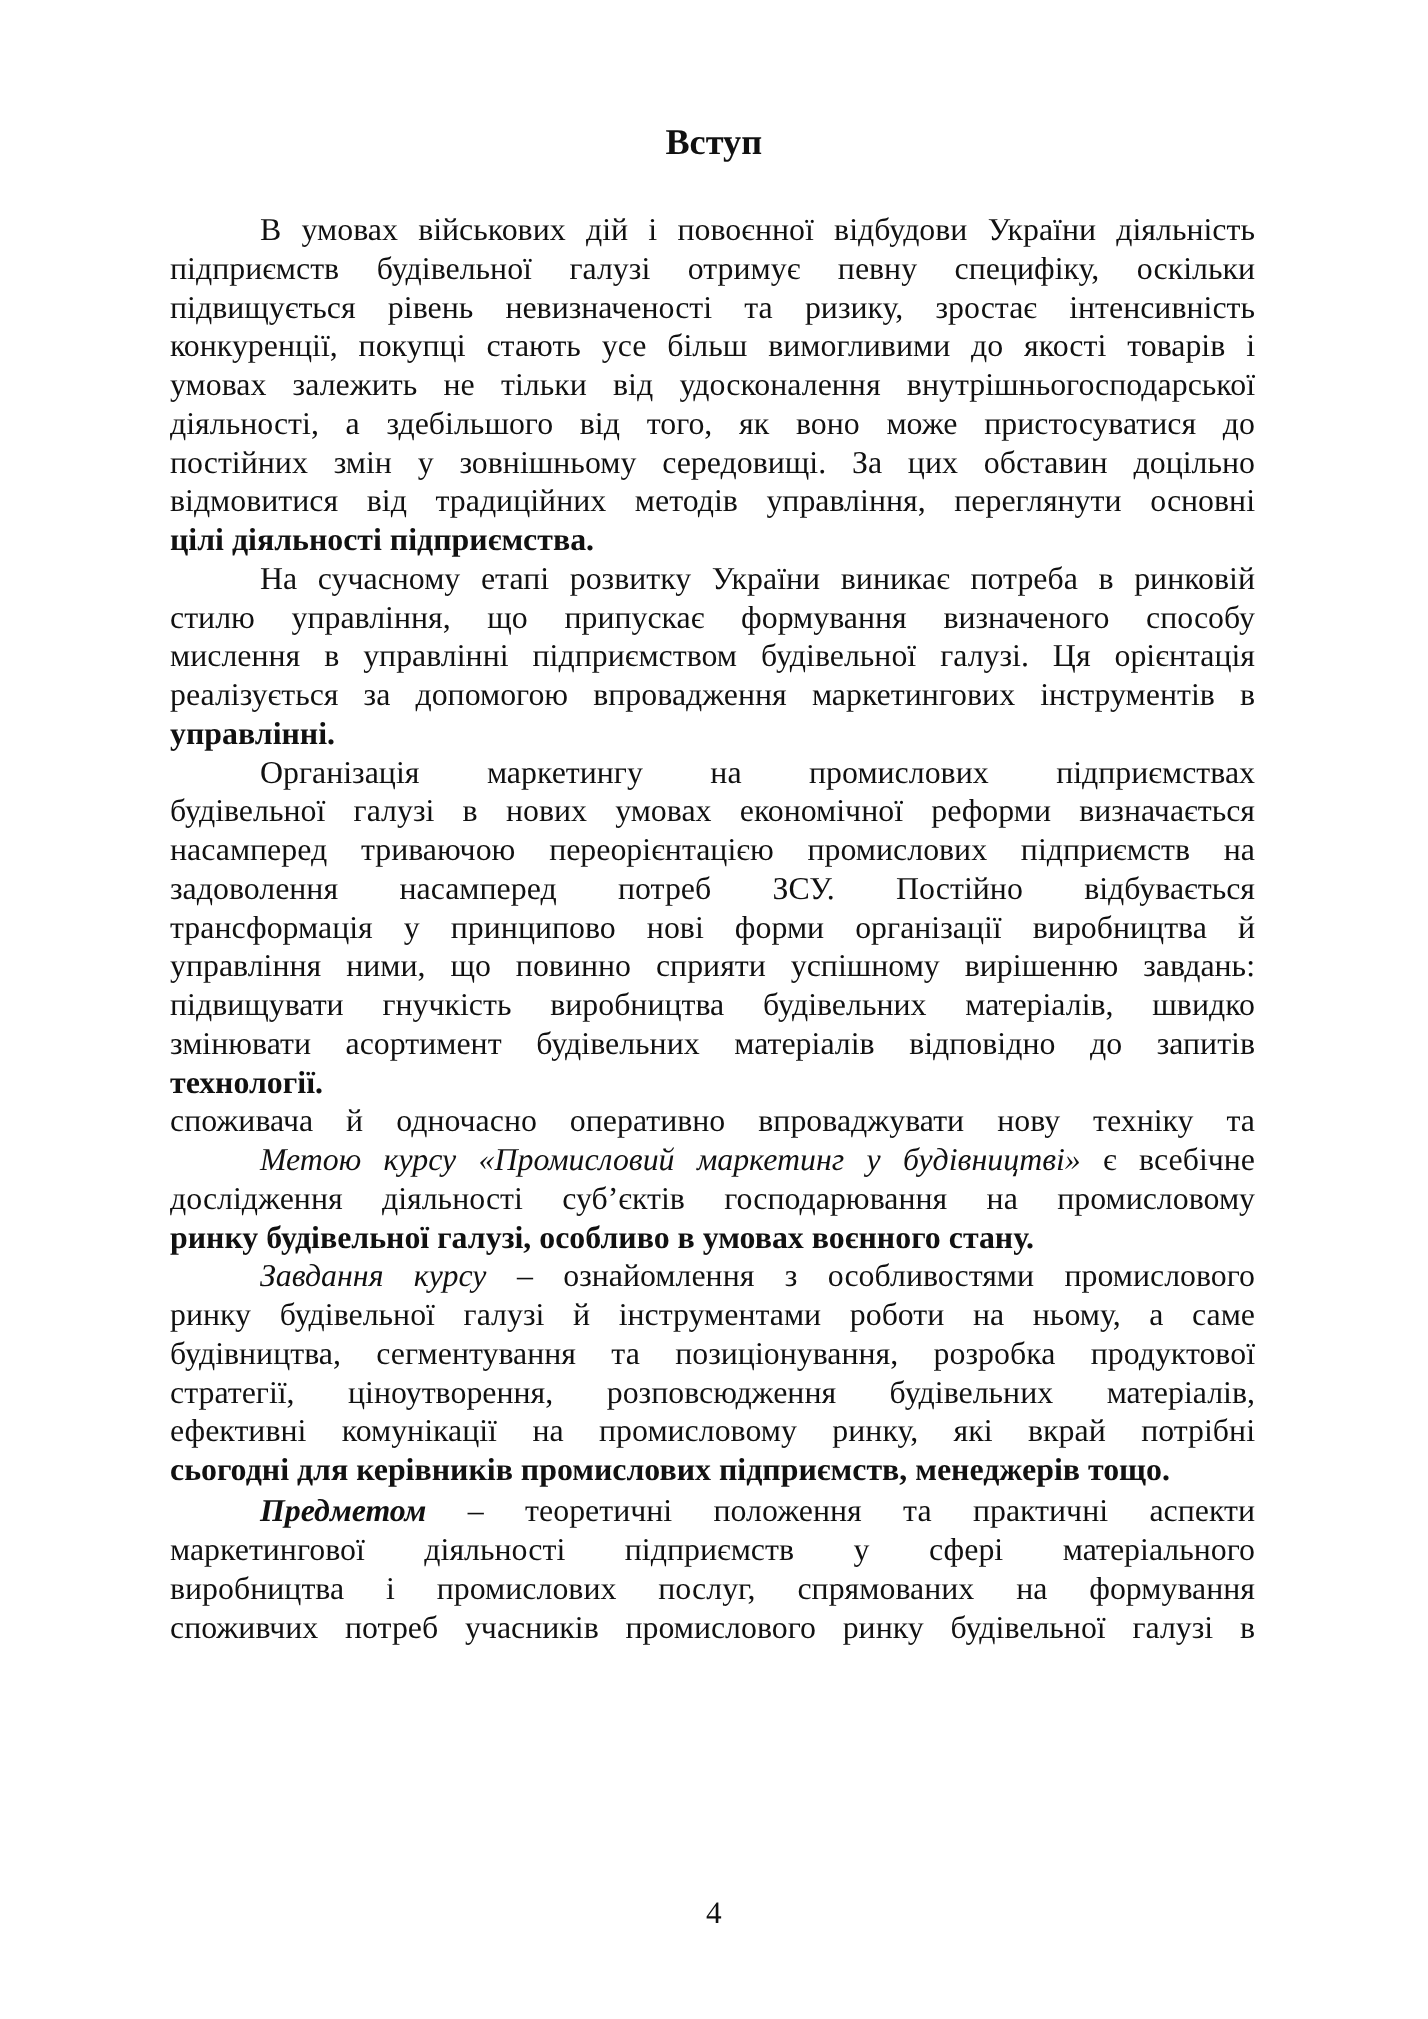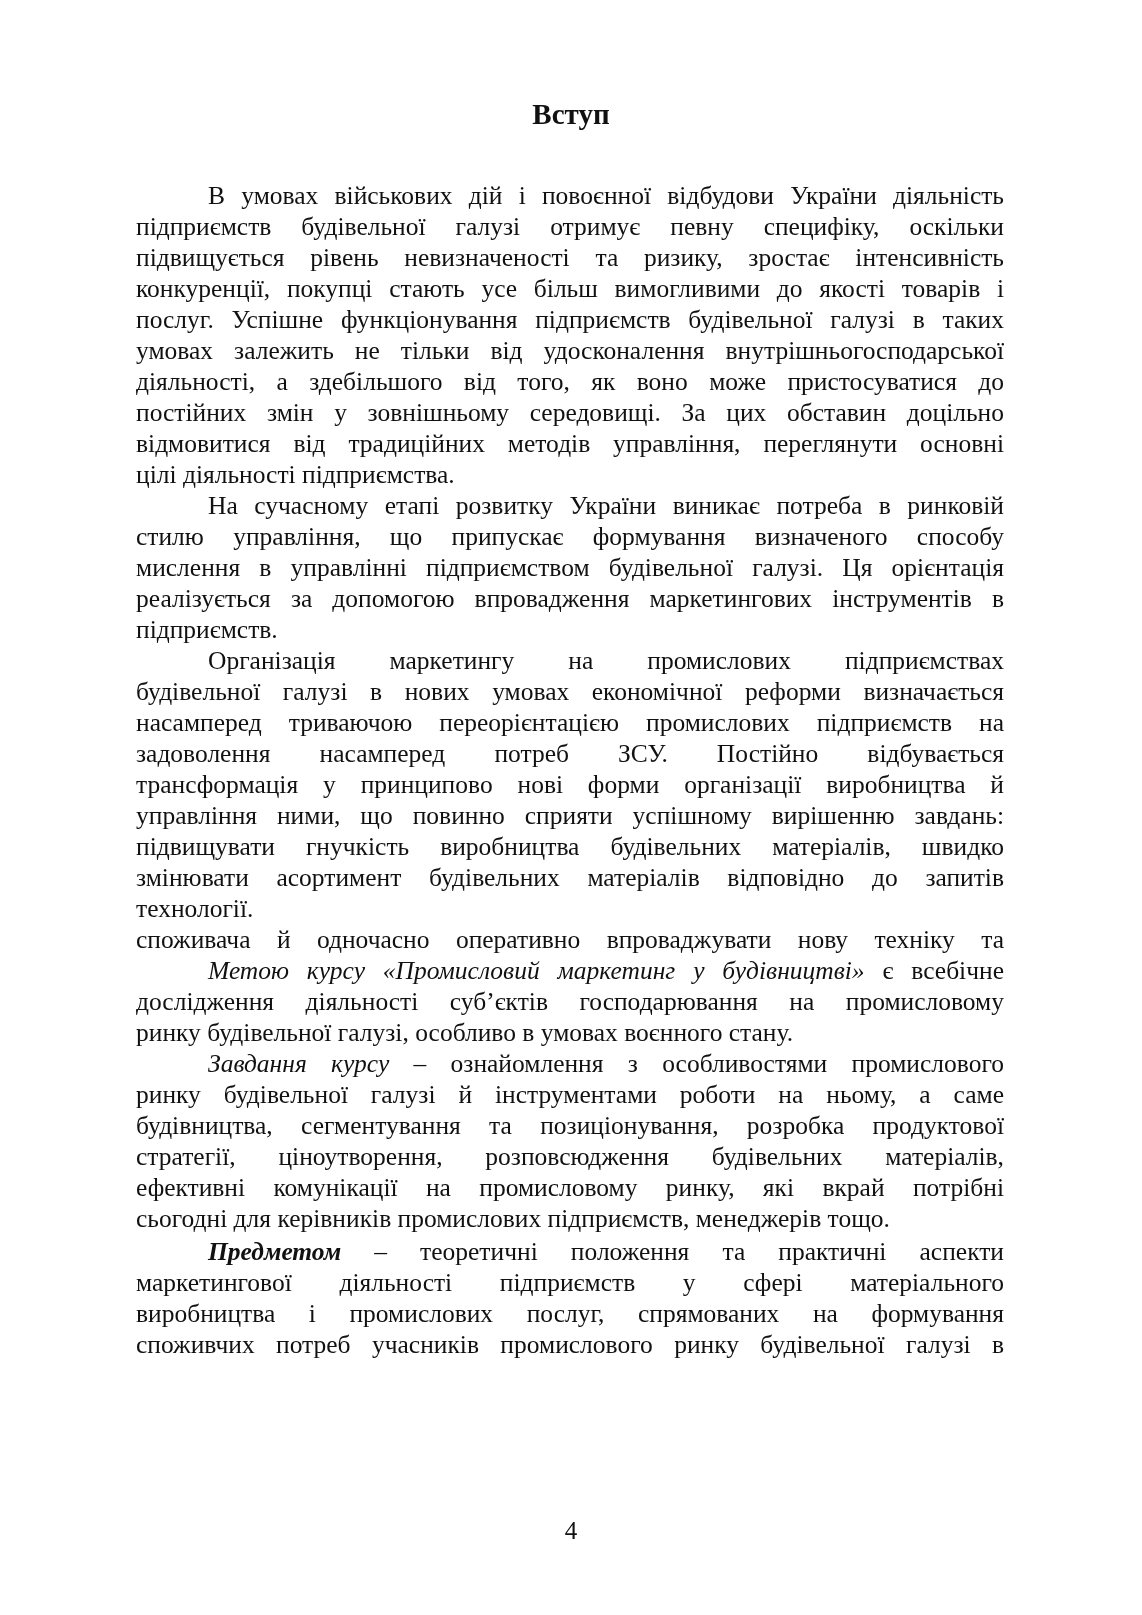--- a/index.html
+++ b/index.html
@@ -7,28 +7,28 @@
     width: 1142px; height: 1615px; position: relative; overflow: hidden;
     font-family: "Liberation Serif", "DejaVu Serif", serif;
     color: #111111;
   }
   .page { position: absolute; left: 0; top: 0; width: 1142px; height: 1404px; background: #ffffff; }
   .title {
     position: absolute; left: 0; width: 1142px; top: 96px;
     text-align: center; font-weight: bold; font-size: 29px; line-height: 36px;
   }
   .body {
-    position: absolute; left: 136px; top: 180px; width: 868px;
+    position: absolute; left: 136px; top: 168px; width: 868px;
   }
   .line {
     display: block; height: 31px; line-height: 31px; font-size: 25.5px;
     white-space: nowrap; overflow: visible;
     text-align: justify; text-align-last: justify;
   }
-  .line.last { text-align: right; text-align-last: left; }
+  .line.last { text-align: right; text-align-last: left; font-weight: bold; }
   .line.indent { padding-left: 72px; }
   .line.gap { margin-top: 2px; }
   .em { font-style: italic; }
   .bi { font-style: italic; font-weight: bold; }
   .pagenum {
     position: absolute; left: 0; width: 1142px; top: 1516px;
     text-align: center; font-size: 25px; line-height: 30px;
   }
 </style>
 </head>
@@ -38,34 +38,33 @@
 
   <div class="title">Вступ</div>
 
   <div class="body">
 
     <div>
       <span class="line indent">В умовах військових дій і повоєнної відбудови України діяльність</span>
       <span class="line">підприємств будівельної галузі отримує певну специфіку, оскільки</span>
       <span class="line">підвищується рівень невизначеності та ризику, зростає інтенсивність</span>
       <span class="line">конкуренції, покупці стають усе більш вимогливими до якості товарів і</span>
-      <span class="line">послуг. Успішне функціонування підприємств будівельної галузі в таких</span>
       <span class="line">умовах залежить не тільки від удосконалення внутрішньогосподарської</span>
       <span class="line">діяльності, а здебільшого від того, як воно може пристосуватися до</span>
       <span class="line">постійних змін у зовнішньому середовищі. За цих обставин доцільно</span>
       <span class="line">відмовитися від традиційних методів управління, переглянути основні</span>
       <span class="line last">цілі діяльності підприємства.</span>
     </div>
 
     <div>
       <span class="line indent">На сучасному етапі розвитку України виникає потреба в ринковій</span>
       <span class="line">стилю управління, що припускає формування визначеного способу</span>
       <span class="line">мислення в управлінні підприємством будівельної галузі. Ця орієнтація</span>
       <span class="line">реалізується за допомогою впровадження маркетингових інструментів в</span>
-      <span class="line last">підприємств.</span>
+      <span class="line last">управлінні.</span>
     </div>
 
     <div>
       <span class="line indent">Організація маркетингу на промислових підприємствах</span>
       <span class="line">будівельної галузі в нових умовах економічної реформи визначається</span>
       <span class="line">насамперед триваючою переорієнтацією промислових підприємств на</span>
       <span class="line">задоволення насамперед потреб ЗСУ. Постійно відбувається</span>
       <span class="line">трансформація у принципово нові форми організації виробництва й</span>
       <span class="line">управління ними, що повинно сприяти успішному вирішенню завдань:</span>
       <span class="line">підвищувати гнучкість виробництва будівельних матеріалів, швидко</span>

